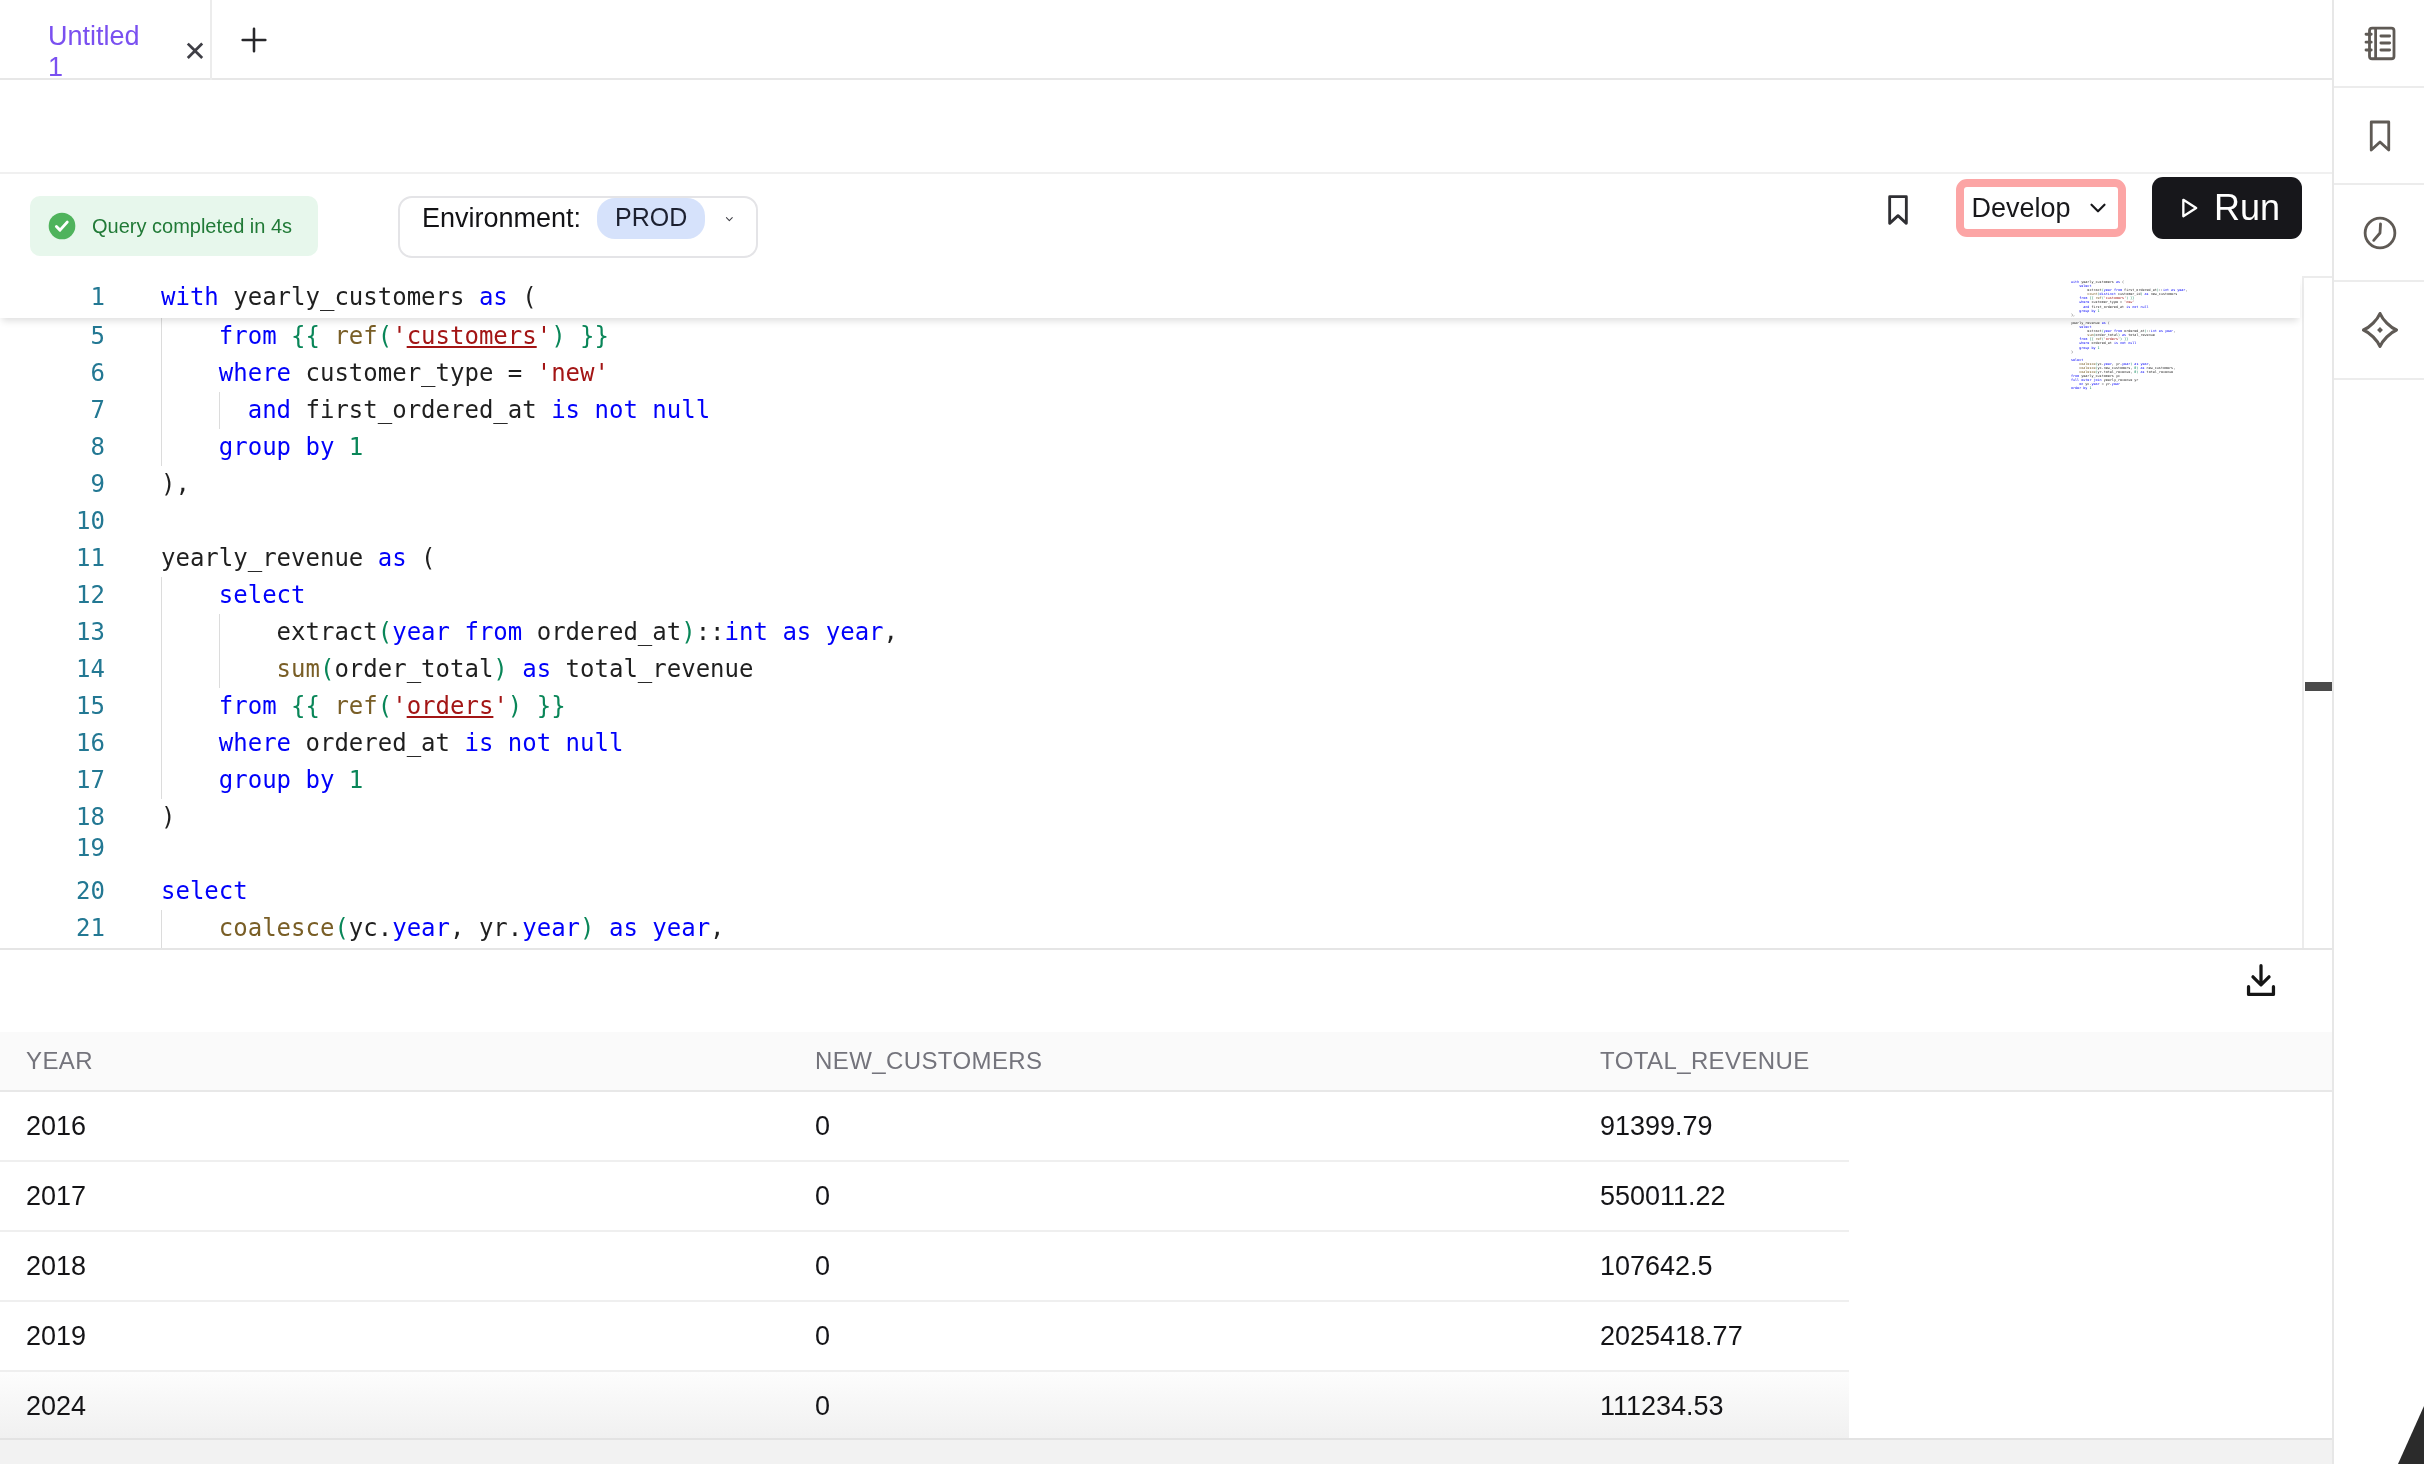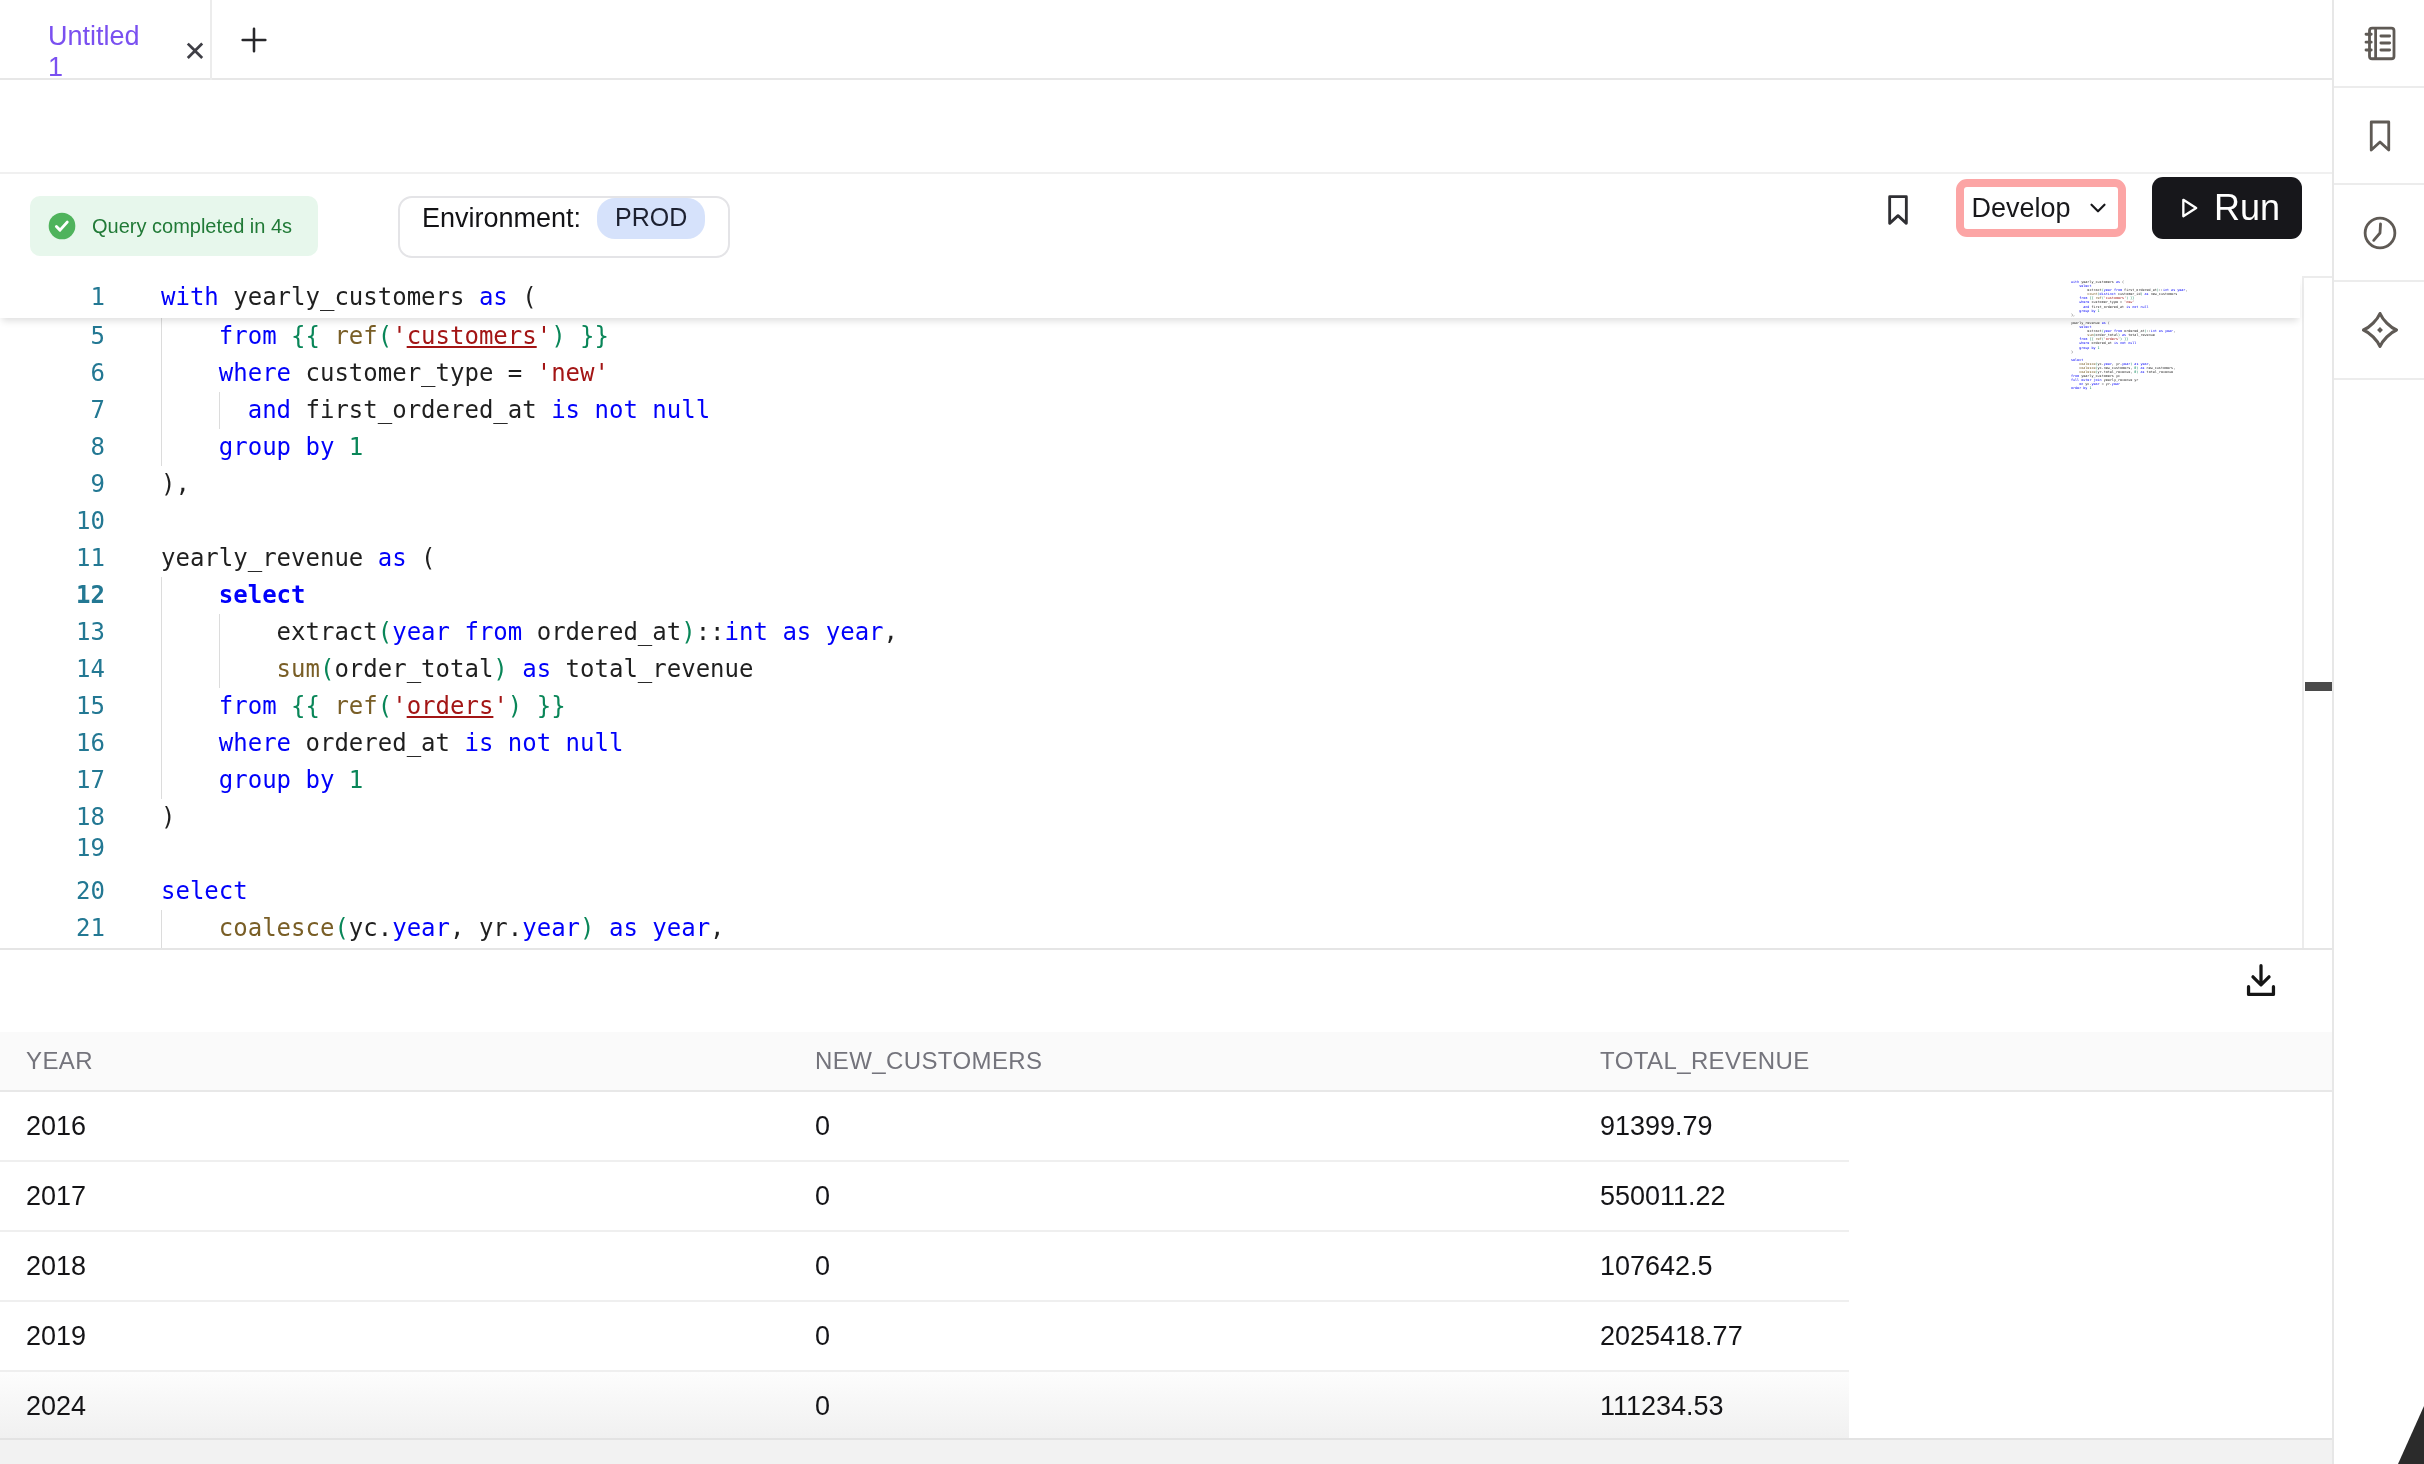--- a/index.html
+++ b/index.html
@@ -26,21 +26,21 @@
   .btn { position:absolute; display:flex; align-items:center; justify-content:center; border-radius:11px; cursor:pointer; }
   #develop-btn { left:1956px; top:97px; width:170px; height:58px; background:#fff; border:8px solid #fca5a5; gap:14px; }
   #develop-btn span { font-size:27px; font-weight:500; color:#18181b; }
   #run-btn { left:2152px; top:95px; width:150px; height:62px; background:#17171b; gap:12px; }
   #run-btn span { font-size:36px; font-weight:500; color:#fff; }
 
   
   #status-pill { position:absolute; left:30px; top:196px; height:60px; display:flex; align-items:center;
                  background:#e7f7ec; border-radius:10px; padding:0 26px 0 16px; gap:14px; }
   #status-pill span { color:#217a37; font-size:20px; font-weight:400; }
-  #env-select { position:absolute; left:398px; top:196px; width:332px; height:62px; background:#fff;
+  #env-select { position:absolute; left:398px; top:196px; width:360px; height:62px; background:#fff;
                 border:2px solid #e4e4e7; border-radius:14px; display:flex; align-items:center; padding:0 20px 17px 22px; gap:16px; }
   #env-label { font-size:27px; color:#131316; }
   #env-chip { background:#d6e2fb; border-radius:18px; padding:5px 18px 7px; font-size:25px; font-weight:500; color:#1c2030; }
   #env-chevron { margin-left:2px; }
 
   
   #editor { position:absolute; left:0; top:268px; width:2332px; height:680px; overflow:hidden;
             font-family:"DejaVu Sans Mono", monospace; font-size:24px; }
   .code-line { position:absolute; left:0; width:2060px; height:37px; line-height:37px; white-space:pre; }
   .code-line .ln { position:absolute; left:0; top:0; width:105px; text-align:right; color:#237893; }
@@ -146,21 +146,21 @@
 
     <div id="editor">
       <div id="lines-host">
           <div class="code-line" style="top: 50px;"><span class="ln">5</span><span class="guide" style="left: 161px;"></span><span class="code"><span class="tok-t">    </span><span class="tok-k">from</span><span class="tok-t"> </span><span class="tok-b">{{</span><span class="tok-t"> </span><span class="tok-f">ref</span><span class="tok-b">(</span><span class="tok-s">'</span><span class="tok-u">customers</span><span class="tok-s">'</span><span class="tok-b">)</span><span class="tok-t"> </span><span class="tok-b">}}</span></span></div>
           <div class="code-line" style="top: 87px;"><span class="ln">6</span><span class="guide" style="left: 161px;"></span><span class="code"><span class="tok-t">    </span><span class="tok-k">where</span><span class="tok-t"> customer_type = </span><span class="tok-s">'new'</span></span></div>
           <div class="code-line" style="top: 124px;"><span class="ln">7</span><span class="guide" style="left: 161px;"></span><span class="guide" style="left: 218.8px;"></span><span class="code"><span class="tok-t">      </span><span class="tok-k">and</span><span class="tok-t"> first_ordered_at </span><span class="tok-k">is</span><span class="tok-t"> </span><span class="tok-k">not</span><span class="tok-t"> </span><span class="tok-k">null</span></span></div>
           <div class="code-line" style="top: 161px;"><span class="ln">8</span><span class="guide" style="left: 161px;"></span><span class="code"><span class="tok-t">    </span><span class="tok-k">group</span><span class="tok-t"> </span><span class="tok-k">by</span><span class="tok-t"> </span><span class="tok-n">1</span></span></div>
           <div class="code-line" style="top: 198px;"><span class="ln">9</span><span class="code"><span class="tok-t">),</span></span></div>
           <div class="code-line" style="top: 235px;"><span class="ln">10</span><span class="code"></span></div>
           <div class="code-line" style="top: 272px;"><span class="ln">11</span><span class="code"><span class="tok-t">yearly_revenue </span><span class="tok-k">as</span><span class="tok-t"> (</span></span></div>
-          <div class="code-line" style="top: 309px; font-weight: bold;"><span class="ln">12</span><span class="guide" style="left: 161px;"></span><span class="code"><span class="tok-t">    </span><span class="tok-k">select</span></span></div>
+          <div class="code-line" style="top: 309px;"><span class="ln">12</span><span class="guide" style="left: 161px;"></span><span class="code"><span class="tok-t">    </span><span class="tok-k">select</span></span></div>
           <div class="code-line" style="top: 346px;"><span class="ln">13</span><span class="guide" style="left: 161px;"></span><span class="guide" style="left: 218.8px;"></span><span class="code"><span class="tok-t">        </span><span class="tok-t">extract</span><span class="tok-b">(</span><span class="tok-k">year</span><span class="tok-t"> </span><span class="tok-k">from</span><span class="tok-t"> ordered_at</span><span class="tok-b">)</span><span class="tok-t">::</span><span class="tok-k">int</span><span class="tok-t"> </span><span class="tok-k">as</span><span class="tok-t"> </span><span class="tok-k">year</span><span class="tok-t">,</span></span></div>
           <div class="code-line" style="top: 383px;"><span class="ln">14</span><span class="guide" style="left: 161px;"></span><span class="guide" style="left: 218.8px;"></span><span class="code"><span class="tok-t">        </span><span class="tok-f">sum</span><span class="tok-b">(</span><span class="tok-t">order_total</span><span class="tok-b">)</span><span class="tok-t"> </span><span class="tok-k">as</span><span class="tok-t"> total_revenue</span></span></div>
           <div class="code-line" style="top: 420px;"><span class="ln">15</span><span class="guide" style="left: 161px;"></span><span class="code"><span class="tok-t">    </span><span class="tok-k">from</span><span class="tok-t"> </span><span class="tok-b">{{</span><span class="tok-t"> </span><span class="tok-f">ref</span><span class="tok-b">(</span><span class="tok-s">'</span><span class="tok-u">orders</span><span class="tok-s">'</span><span class="tok-b">)</span><span class="tok-t"> </span><span class="tok-b">}}</span></span></div>
           <div class="code-line" style="top: 457px;"><span class="ln">16</span><span class="guide" style="left: 161px;"></span><span class="code"><span class="tok-t">    </span><span class="tok-k">where</span><span class="tok-t"> ordered_at </span><span class="tok-k">is</span><span class="tok-t"> </span><span class="tok-k">not</span><span class="tok-t"> </span><span class="tok-k">null</span></span></div>
           <div class="code-line" style="top: 494px;"><span class="ln">17</span><span class="guide" style="left: 161px;"></span><span class="code"><span class="tok-t">    </span><span class="tok-k">group</span><span class="tok-t"> </span><span class="tok-k">by</span><span class="tok-t"> </span><span class="tok-n">1</span></span></div>
           <div class="code-line" style="top: 531px;"><span class="ln">18</span><span class="code"><span class="tok-t">)</span></span></div>
           <div class="code-line" style="top: 562px; padding-left: 8px;"><span class="ln">19</span><span class="code"></span></div>
           <div class="code-line" style="top: 605px;"><span class="ln">20</span><span class="code"><span class="tok-k">select</span></span></div>
           <div class="code-line" style="top: 642px;"><span class="ln">21</span><span class="guide" style="left: 161px;"></span><span class="code"><span class="tok-t">    </span><span class="tok-f">coalesce</span><span class="tok-b">(</span><span class="tok-t">yc.</span><span class="tok-k">year</span><span class="tok-t">, yr.</span><span class="tok-k">year</span><span class="tok-b">)</span><span class="tok-t"> </span><span class="tok-k">as</span><span class="tok-t"> </span><span class="tok-k">year</span><span class="tok-t">,</span></span></div>
           <div class="code-line" style="top: 679px;"><span class="ln">22</span><span class="guide" style="left: 161px;"></span><span class="code"></span></div>

